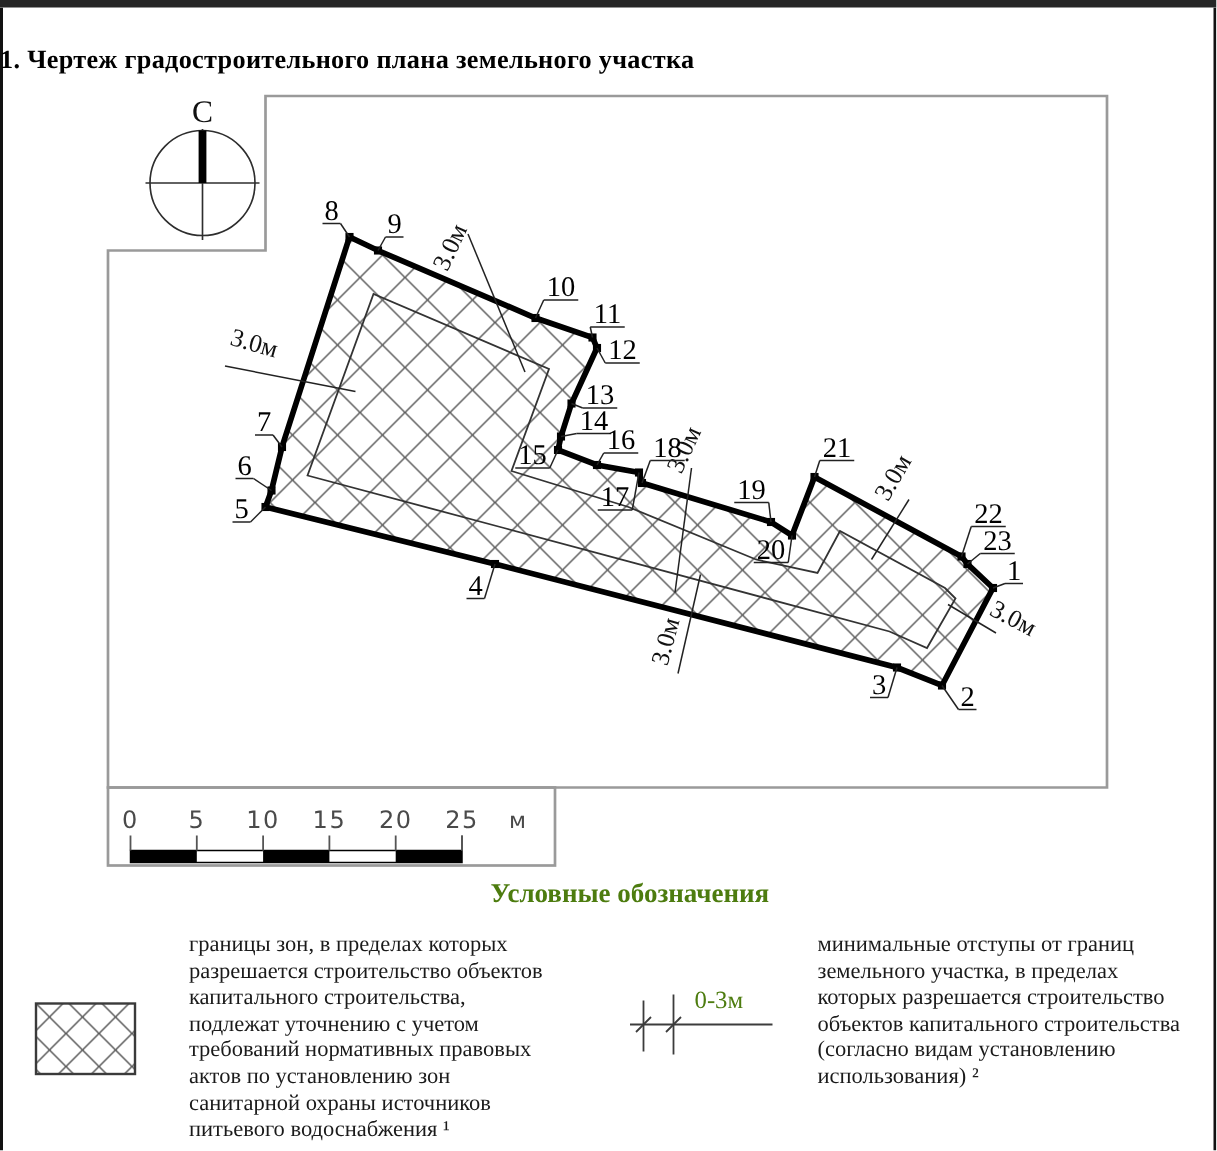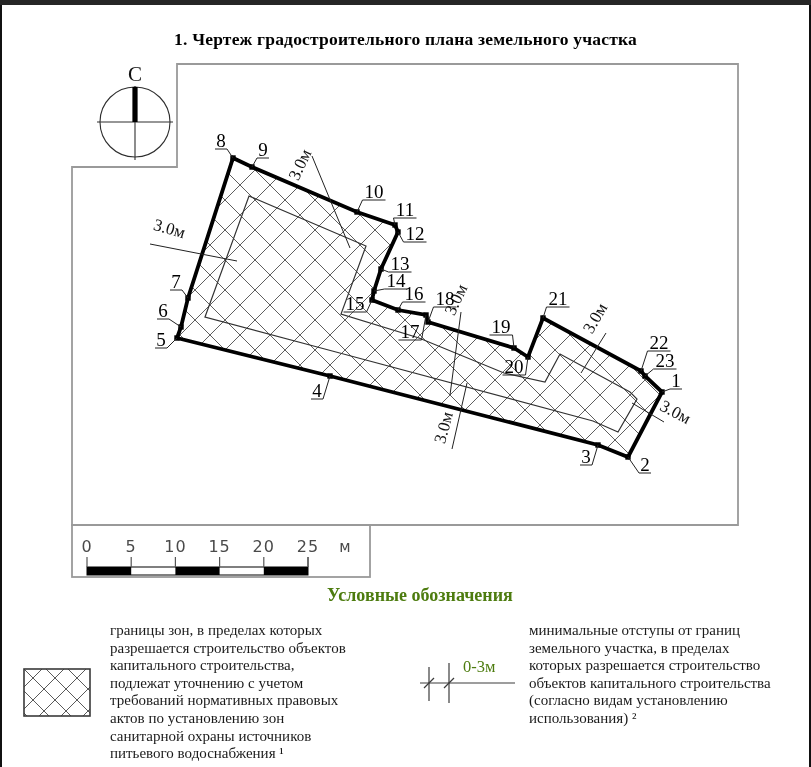--- a/index.html
+++ b/index.html
@@ -4,29 +4,29 @@
 <style>
   html,body{margin:0;padding:0;background:#fff;}
   .page{
     position:relative; width:811px; height:767px; background:#fff; overflow:hidden;
     border-top:5px solid #262626; box-sizing:border-box;
     font-family:"Liberation Serif", serif;
   }
   .page:before{content:""; position:absolute; left:0; top:0; width:2px; height:767px; background:#111;}
   .page:after{content:""; position:absolute; right:0; top:0; width:2px; height:767px; background:#111;}
   .title{
-    position:absolute; left:0; top:24px; width:811px; text-align:center;
+    position:absolute; left:0; top:24px; width:811px; 
     font-size:17.5px; font-weight:bold; color:#000; letter-spacing:.2px;
   }
   #plan-svg{position:absolute; left:0; top:0;}
   .legend-heading{
     position:absolute; left:327px; top:580px; font-size:18px; font-weight:bold; color:#4d7c0f;
   }
   .legend-text{
-    position:absolute; font-size:15px; line-height:17.6px; color:#1a1a1a; white-space:pre-line;
+    position:absolute; font-size:15px; line-height:17.6px; color:#1a1a1a; white-space:pre-line;margin-left:16px;
   }
   .legend-text-a{left:110px; top:617px; width:285px;}
   .legend-text-b{left:529px; top:617px; width:275px;}
   #swatch-svg{position:absolute; left:22px; top:662px;}
   #dim-svg{position:absolute; left:415px; top:648px;}
   .dim-label{
     position:absolute; left:463px; top:652px; font-size:16.5px; color:#4d7c0f;
   }
 </style>
 </head>

